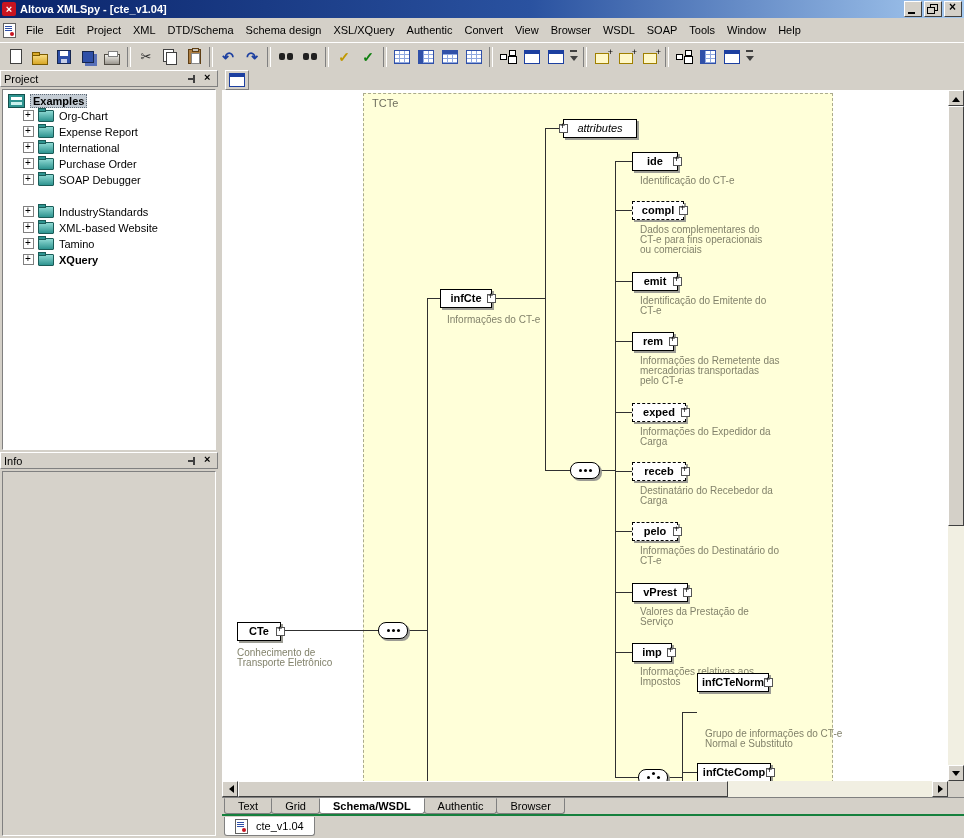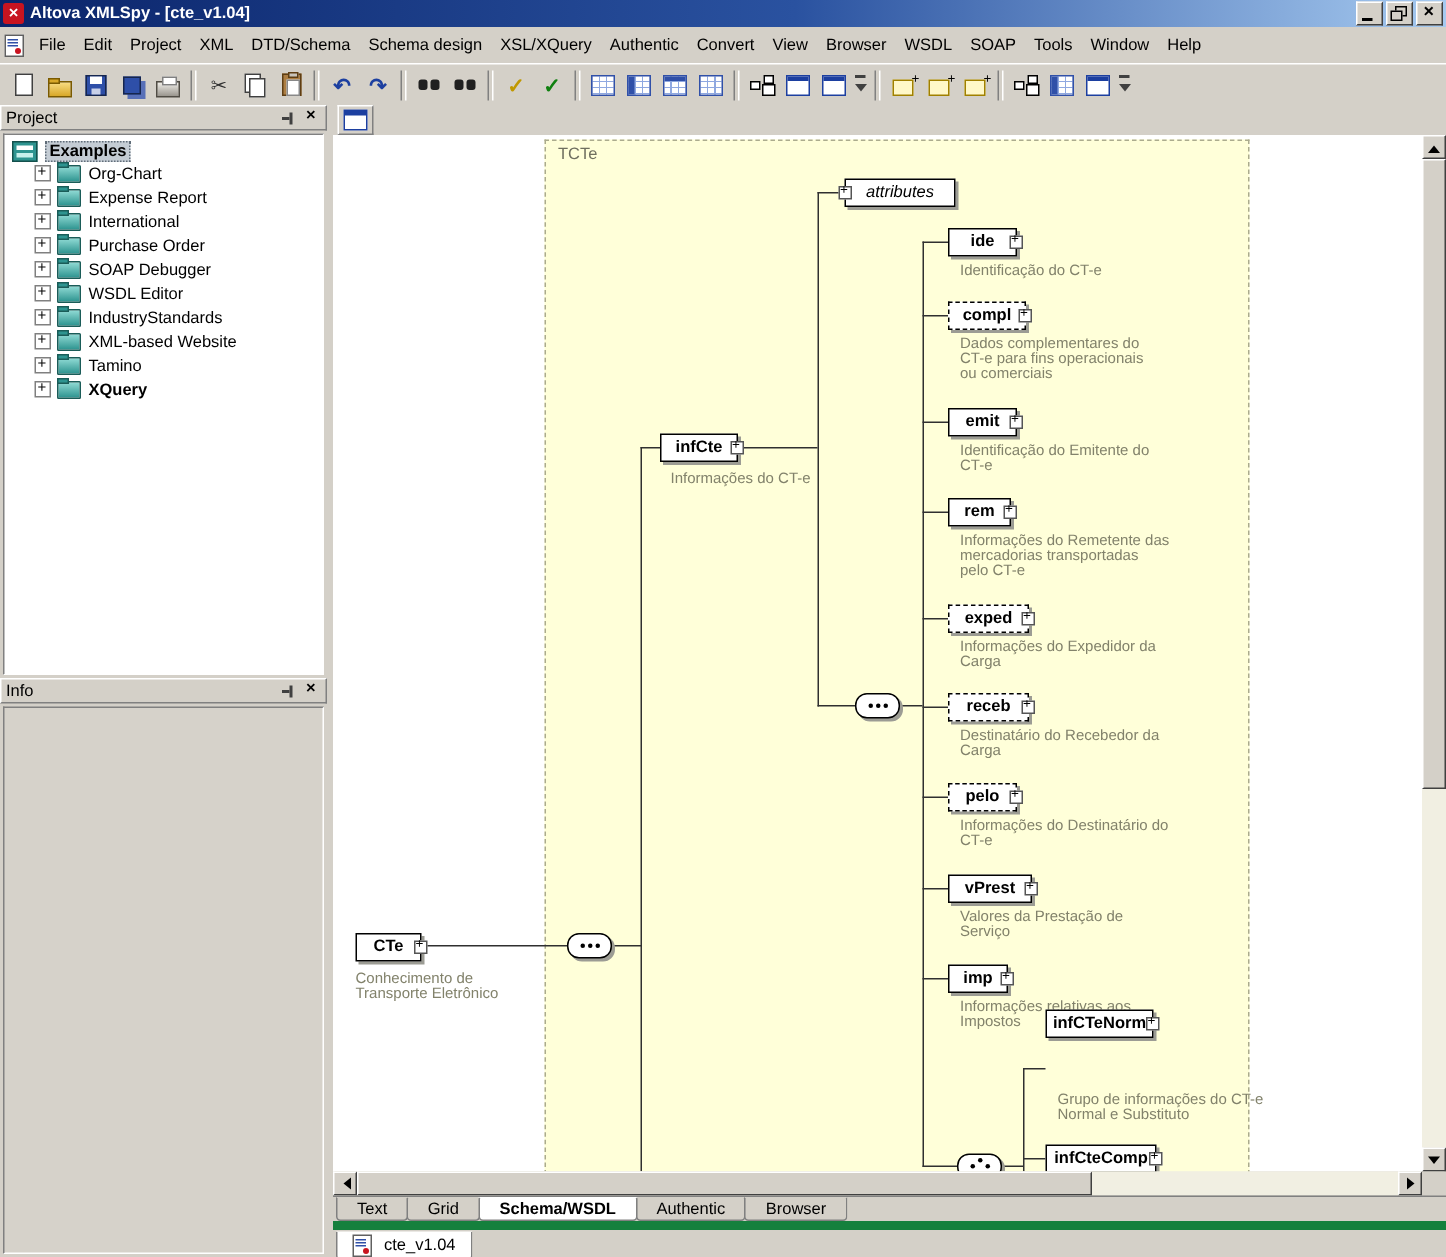--- a/index.html
+++ b/index.html
@@ -117,21 +117,21 @@
   .arr-up::before{left:3px;top:2px;border-bottom:5px solid #000}
   .arr-dn::before{left:3px;top:5px;border-top:5px solid #000}
   .arr-lf::before{left:2px;top:3px;border-right:5px solid #000}
   .arr-rt::before{left:5px;top:3px;border-left:5px solid #000}
   .thumb{position:absolute;background:#D4D0C8;border:1px solid;border-color:#fff #404040 #404040 #fff;box-sizing:border-box}
 
   
   .viewtabs{position:absolute;left:222px;top:797px;width:742px;height:17px;background:#D4D0C8;border-top:1px solid #808080;display:flex;padding-left:2px;box-sizing:border-box}
   .vtab{padding:1px 13px 0;border:1px solid #808080;border-top:1px solid #D4D0C8;border-radius:0 0 3px 3px;margin-right:-1px;height:16px;box-sizing:border-box;white-space:nowrap}
   .vtab.active{background:#fff;font-weight:bold;border-top:1px solid #fff;position:relative;z-index:2}
-  .doctabs{position:absolute;left:222px;top:814px;width:742px;height:24px;background:#D4D0C8;border-top:6px solid #15803d;display:flex;padding:1px 0 0 2px;box-sizing:border-box}
+  .doctabs{position:absolute;left:222px;top:814px;width:742px;height:24px;background:#D4D0C8;border-top:2px solid #15803d;display:flex;padding:1px 0 0 2px;box-sizing:border-box}
   .dtab{display:flex;align-items:center;gap:4px;background:#fff;border:1px solid #808080;border-top:none;padding:2px 10px;height:19px;box-sizing:border-box;border-radius:0 0 3px 3px}
 </style>
 </head>
 <body>
 
 <div class="window">
 
   <div class="titlebar">
     <span class="app-ic">×</span>
     <span class="title-text">Altova XMLSpy - [cte_v1.04]</span>
@@ -282,25 +282,20 @@
         </div>
       <div class="trow" style="top:68px">
           <span class="texp"></span>
           <i class="folder-ic"></i>
           <span class="tlabel">Purchase Order</span>
         </div>
       <div class="trow" style="top:84px">
           <span class="texp"></span>
           <i class="folder-ic"></i>
           <span class="tlabel">SOAP Debugger</span>
-        </div>
-      <div class="trow" style="top:100px">
-          <span class="texp"></span>
-          <i class="folder-ic"></i>
-          <span class="tlabel">WSDL Editor</span>
         </div>
       <div class="trow" style="top:116px">
           <span class="texp"></span>
           <i class="folder-ic"></i>
           <span class="tlabel">IndustryStandards</span>
         </div>
       <div class="trow" style="top:132px">
           <span class="texp"></span>
           <i class="folder-ic"></i>
           <span class="tlabel">XML-based Website</span>

